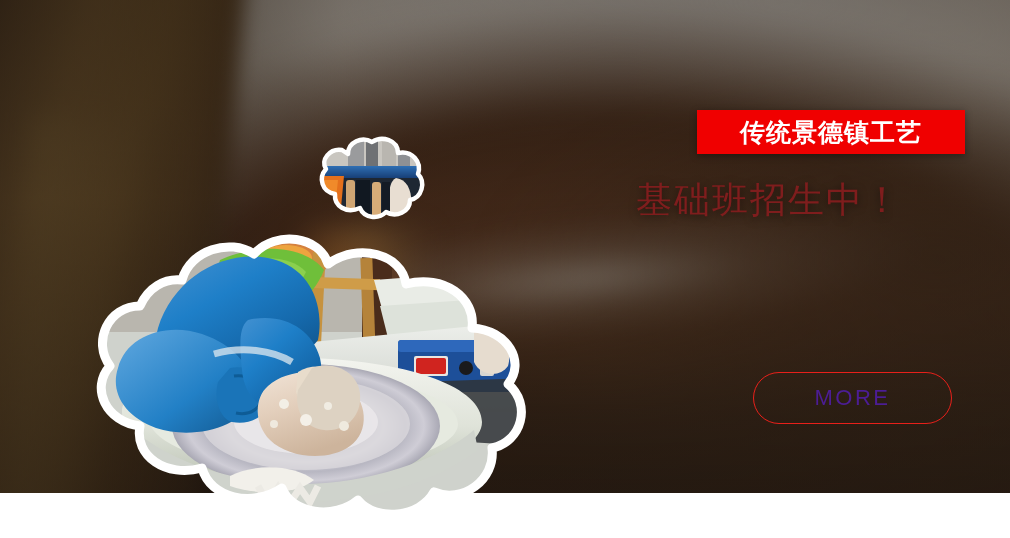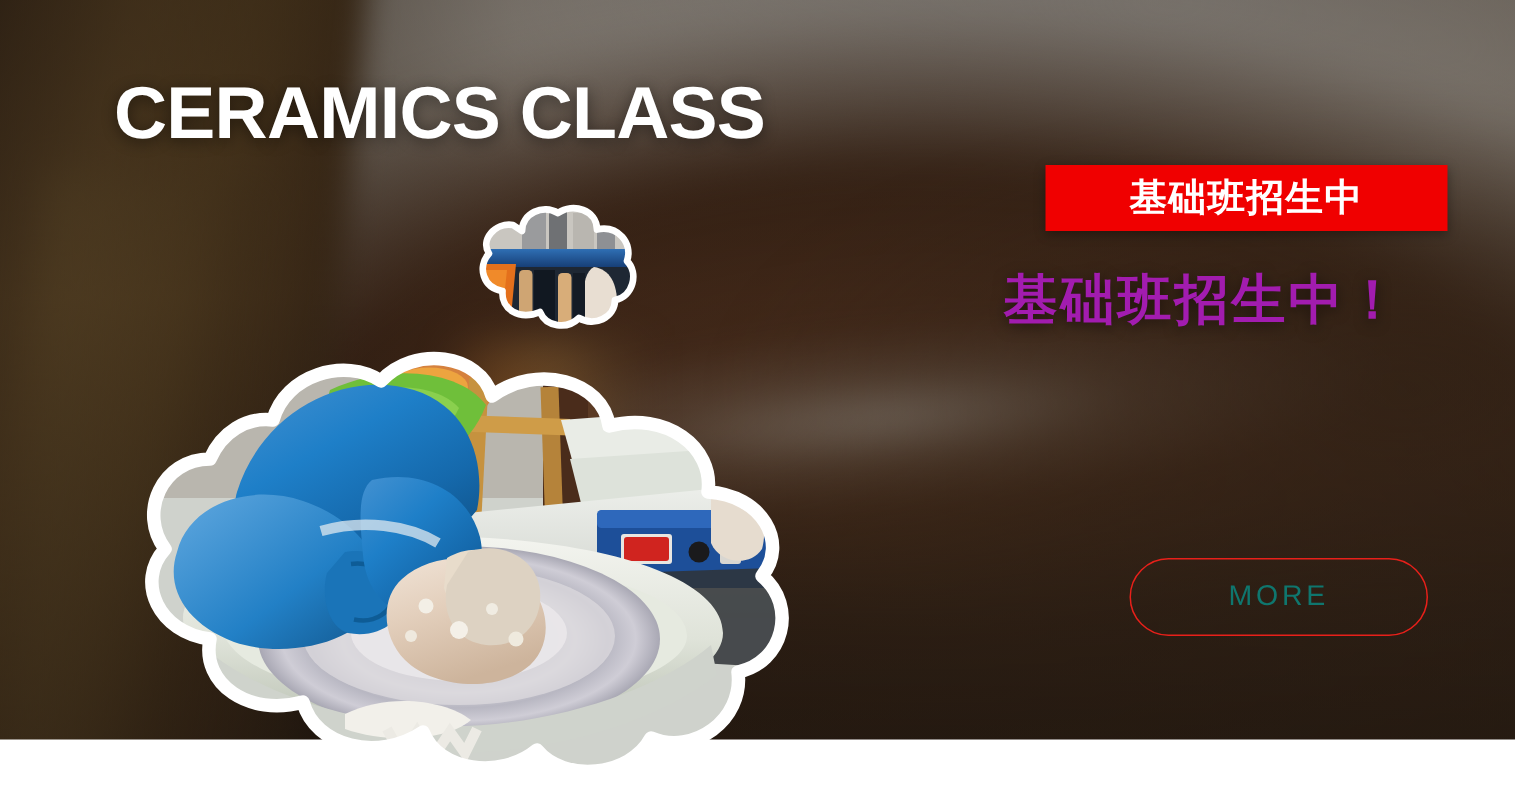--- a/index.html
+++ b/index.html
@@ -118,30 +118,30 @@
     text-align:center; line-height:44px; white-space:nowrap;
     box-shadow:0 2px 7px rgba(0,0,0,.35);
   }
   .line1{
     margin:38px 0 0 0; text-align:center;
     font-size:37px; font-weight:bold; color:#ffffff;
     letter-spacing:1px; white-space:nowrap;
     text-shadow:0 2px 9px rgba(0,0,0,.5);
   }
   .line2{
-    margin:22px 0 0 109px; text-align:left;
-    font-size:36px; font-weight:700; color:#a21caf;
+    margin:22px 0 0 76px; text-align:left;
+    font-size:36px; font-weight:400; color:#7f1d1d;
     letter-spacing:2px; white-space:nowrap;
     text-shadow:0 2px 9px rgba(0,0,0,.5);
   }
   .more-btn{
     position:absolute; left:753px; top:372px;
     width:199px; height:52px; border-radius:26px;
     border:1.6px solid #e8201a; background:transparent;
-    color:#0f766e; font-size:19px; letter-spacing:2.5px;
+    color:#4c1d95; font-size:22px; letter-spacing:2.5px;
     display:flex; align-items:center; justify-content:center;
     cursor:pointer;
   }
 
   
   .cloud-wrap{ position:absolute; }
 
   
   #cloud-big{ left:62px; top:236px; width:472px; height:278px; }
   #cloud-small{ left:318px; top:136px; width:108px; height:82px; }
@@ -164,21 +164,20 @@
     <div class="bg-chair" data-interactable="false"></div>
     <div class="bg-layer bg-shelf" data-interactable="false"></div>
     <div class="bg-sleeve" data-interactable="false"></div>
     <div class="bg-sleeve2" data-interactable="false"></div>
     <div class="bg-dim" data-interactable="false"></div>
   </div>
 
   <div class="white-band" data-interactable="false"></div>
 
   <div class="headline" data-interactable="false">
-    <div class="en" data-interactable="false">CERAMICS CLASS</div>
   </div>
 
   <div class="cloud-wrap" id="cloud-small" data-interactable="false">
     <svg class="cloud-svg" viewBox="0 0 108 82" preserveAspectRatio="none" data-interactable="false">
       <defs>
         <clipPath id="clipS">
           <path d="M30 18 C30 6 44 0 54 6 C64 -1 80 4 80 17 C94 14 104 26 100 38
                    C108 46 104 62 92 64 C92 76 78 82 68 76 C60 84 46 82 42 72
                    C28 78 16 70 17 58 C4 56 0 42 8 33 C2 24 12 12 24 14 Z"></path>
         </clipPath>
@@ -367,19 +366,19 @@
                C272 284 230 278 220 252
                C190 272 148 262 140 232
                C104 242 72 220 78 190
                C44 186 28 152 48 130
                C30 106 46 70 78 70
                C86 52 102 42 120 44 Z" fill="none" stroke="#ffffff" stroke-width="9" stroke-linejoin="round"></path>
     </svg>
   </div>
 
   <div class="right-col" data-interactable="false">
-    <div class="badge" data-interactable="false">基础班招生中</div>
+    <div class="badge" data-interactable="false">传统景德镇工艺</div>
     <div class="line2" data-interactable="false">基础班招生中！</div>
   </div>
 
   <div class="more-btn" data-interactable="true">MORE</div>
 
 </div>
 
 </body></html>

